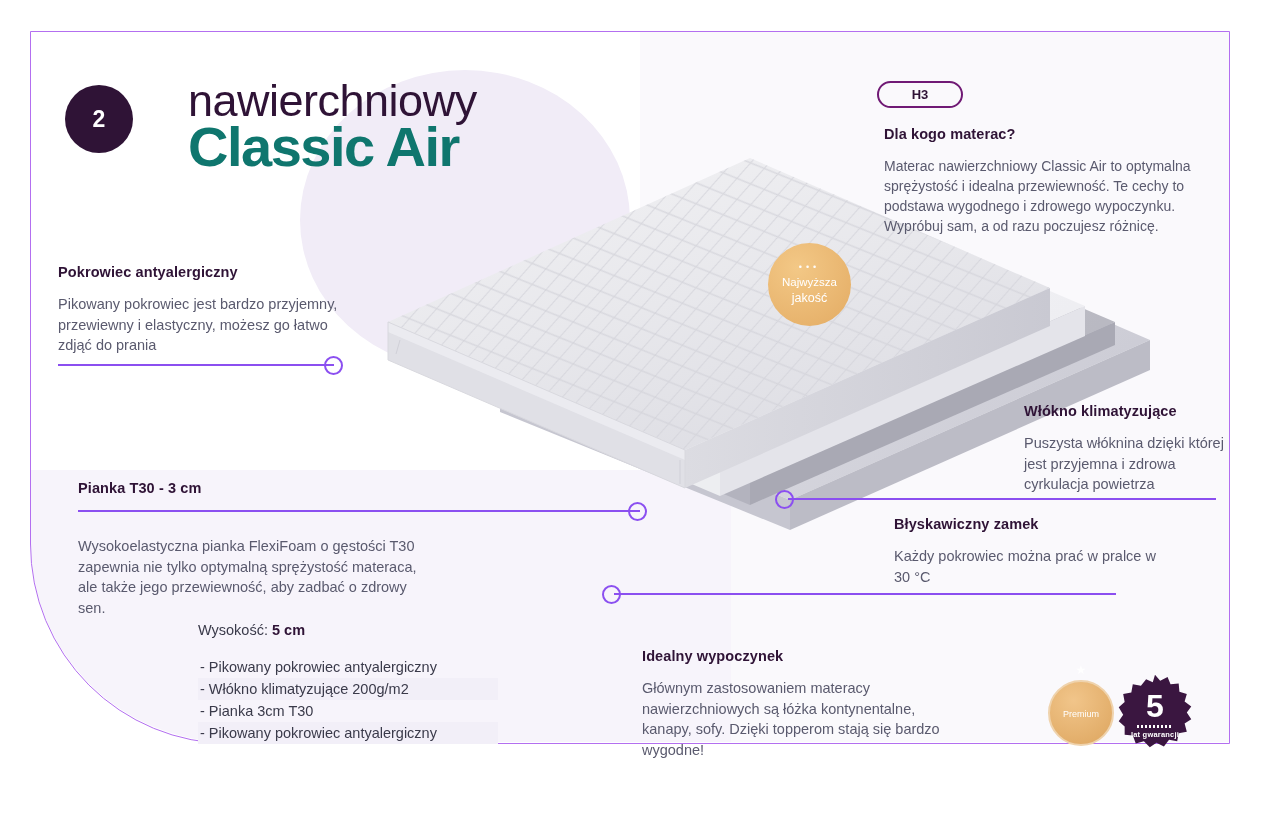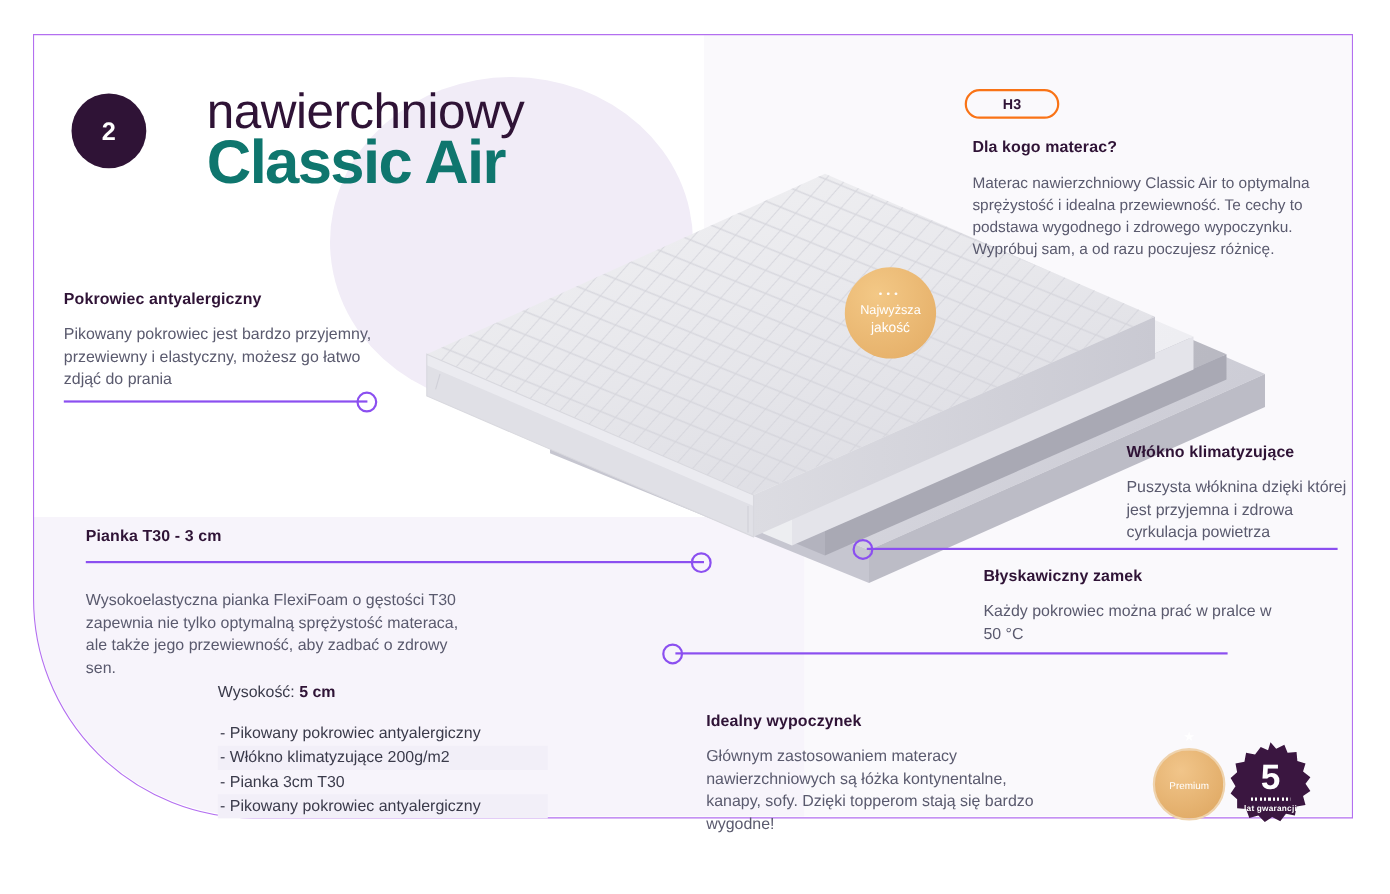--- a/index.html
+++ b/index.html
@@ -22,21 +22,21 @@
 
   
   .numcircle{position:absolute;left:65px;top:85px;width:68px;height:68px;border-radius:50%;
              background:#2f1336;color:#fff;display:flex;align-items:center;justify-content:center;
              font-size:23px;font-weight:bold;}
   .title{position:absolute;left:188px;top:78px;width:520px;line-height:1.0;}
   .t-l1,.t-l2{font-size:45px;font-weight:300;color:#2f1336;letter-spacing:-.5px;display:block;}
   .t-l1{margin-bottom:2px;}
   .t-l3{font-size:56px;font-weight:800;color:#0f766e;letter-spacing:-1.5px;display:block;margin-top:-4px;}
 
-  .h3chip{position:absolute;left:877px;top:81px;width:86px;height:27px;border:2px solid #f97316;
+  .h3chip{position:absolute;left:877px;top:81px;width:86px;height:27px;border:2px solid #701a75;
           border-radius:14px;display:flex;align-items:center;justify-content:center;
           font-size:13px;font-weight:bold;color:#2f1336;box-sizing:border-box;}
 
   
   .blk{position:absolute;}
   .blk h4{margin:0 0 14px 0;font-size:14.5px;font-weight:bold;color:#2f1336;letter-spacing:.1px;}
   .blk p{margin:0;font-size:14.5px;line-height:1.42;color:#5a5a6e;font-weight:300;}
   .blk.right h4,.blk.right p{text-align:left;}
 
   #b-pokrowiec{left:58px;top:264px;width:300px;}
@@ -178,21 +178,21 @@
     <p style="margin-top:40px;">Wysokoelastyczna pianka FlexiFoam o gęstości T30 zapewnia nie tylko optymalną sprężystość materaca, ale także jego przewiewność, aby zadbać o zdrowy sen.</p>
   </div>
 
   <div class="blk right" id="b-wlokno">
     <h4>Włókno klimatyzujące</h4>
     <p>Puszysta włóknina dzięki której jest przyjemna i zdrowa cyrkulacja powietrza</p>
   </div>
 
   <div class="blk right" id="b-zamek">
     <h4>Błyskawiczny zamek</h4>
-    <p>Każdy pokrowiec można prać w pralce w 50 °C</p>
+    <p>Każdy pokrowiec można prać w pralce w 30 °C</p>
   </div>
 
   <div class="blk" id="b-wypoczynek">
     <h4>Idealny wypoczynek</h4>
     <p>Głównym zastosowaniem materacy nawierzchniowych są łóżka kontynentalne, kanapy, sofy. Dzięki topperom stają się bardzo wygodne!</p>
   </div>
 
   <div class="conn" style="left:58px;top:364px;width:276px;"></div>
   <div class="dot" style="left:324px;top:356px;"></div>
 

